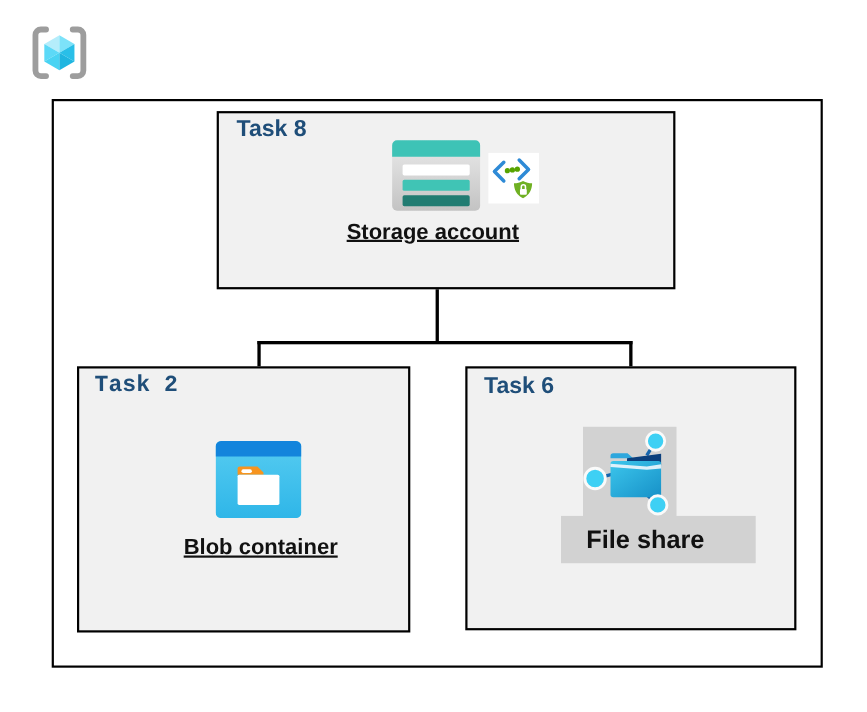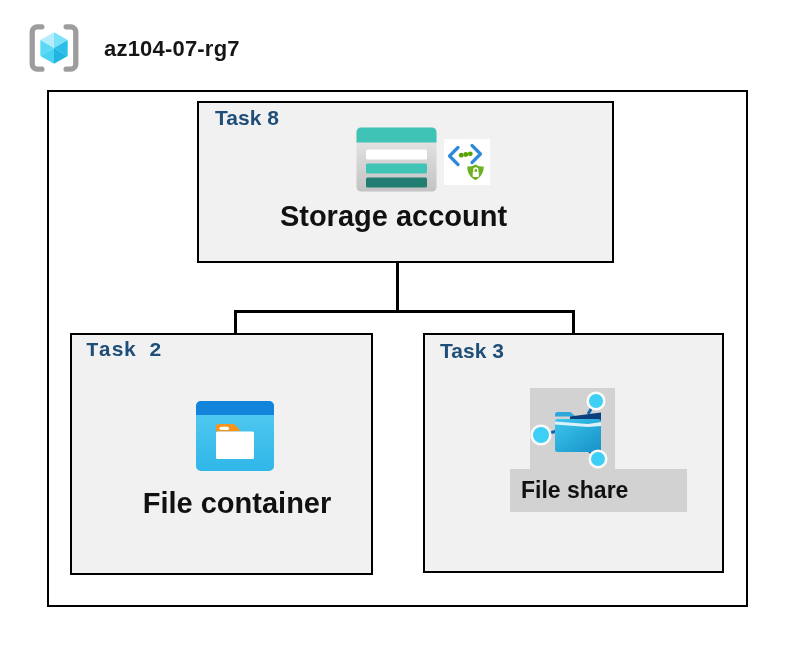--- a/index.html
+++ b/index.html
@@ -24,35 +24,35 @@
   .task2{left:70px;top:333px;width:303px;height:242px;}
   .task3{left:423px;top:333px;width:301px;height:240px;}
   .task-label{
     font-size:21px;font-weight:700;color:#1F4E79;
   }
   .t1l{left:215px;top:106px;}
   .t2l{left:86px;top:339px;font-family:Liberation Mono, monospace;}
   .t3l{left:440px;top:339px;}
   
   .res-label{
-    font-size:29px;font-weight:700;color:#111;text-align:center;white-space:nowrap;
+    font-size:20px;font-weight:700;color:#111;text-align:center;white-space:nowrap;text-decoration:underline;
   }
   .storage-label{left:248px;top:200px;width:291px;}
   .blob-label{left:92px;top:487px;width:290px;}
   
   .line{background:#000;}
   .l-v1{left:396px;top:234px;width:3px;height:78px;}
   .l-h {left:234px;top:310px;width:341px;height:3px;}
   .l-v2{left:234px;top:310px;width:3px;height:80px;}
   .l-v3{left:572px;top:310px;width:3px;height:79px;}
   
   .fs-icon-bg{left:530px;top:388px;width:85px;height:82px;background:#d2d2d2;}
   .fs-text-bg{
     left:510px;top:469px;width:177px;height:43px;background:#d2d2d2;
-    font-size:23px;font-weight:700;color:#111;line-height:43px;padding-left:11px;
+    font-size:23px;font-weight:700;color:#111;line-height:43px;padding-left:23px;
     box-sizing:border-box;white-space:nowrap;
   }
   svg{display:block;}
 </style>
 </head>
 <body>
 
 <div class="canvas">
 
   <div class="abs" style="left:26px;top:20px;width:56px;height:56px;">
@@ -61,21 +61,20 @@
       <path d="M12.9 2.2 h1.5 A1.6 1.6 0 0 1 16 3.8 v10.4 a1.6 1.6 0 0 1 -1.6 1.6 h-1.5" fill="none" stroke="#9d9d9d" stroke-width="1.7" stroke-linecap="round"></path>
 
       <polygon points="9,9 9,3.9 4.6,6.45" fill="#b5edfb"></polygon>
       <polygon points="9,9 9,3.9 13.4,6.45" fill="#7ce2f9"></polygon>
       <polygon points="9,9 4.6,6.45 4.6,11.55" fill="#5cd9f7"></polygon>
       <polygon points="9,9 13.4,6.45 13.4,11.55" fill="#29bfe8"></polygon>
       <polygon points="9,9 4.6,11.55 9,14.1" fill="#49d3f3"></polygon>
       <polygon points="9,9 13.4,11.55 9,14.1" fill="#1fb5e0"></polygon>
     </svg>
   </div>
-  <div class="abs rg-title">az104-07-rg7</div>
 
   <div class="abs outer-box"></div>
 
   <div class="abs line l-v1"></div>
   <div class="abs line l-h"></div>
   <div class="abs line l-v2"></div>
   <div class="abs line l-v3"></div>
 
   <div class="abs task-box task1"></div>
   <div class="abs task-label t1l">Task 8</div>
@@ -123,24 +122,24 @@
         </linearGradient>
       </defs>
       <rect x="0" y="0" width="78" height="70" rx="5" fill="url(#bgrad)"></rect>
       <path d="M0 14 V5 a5 5 0 0 1 5 -5 h68 a5 5 0 0 1 5 5 v9 Z" fill="#1384dc"></path>
       <path d="M20 30.5 v-5.5 a2 2 0 0 1 2 -2 h16 l5.5 5.5 v2 Z" fill="#f7941e"></path>
       <rect x="23.5" y="25.7" width="9.5" height="3.2" rx="1.6" fill="#ffffff"></rect>
       <rect x="20" y="30.5" width="38" height="27.5" rx="1.5" fill="#ffffff"></rect>
     </svg>
   </div>
 
-  <div class="abs res-label blob-label">File container</div>
+  <div class="abs res-label blob-label">Blob container</div>
 
   <div class="abs task-box task3"></div>
-  <div class="abs task-label t3l">Task 3</div>
+  <div class="abs task-label t3l">Task 6</div>
 
   <div class="abs fs-icon-bg">
     <svg width="85" height="82" viewBox="0 0 85 82">
       <defs>
         <linearGradient id="fgrad" x1="0" y1="0" x2="1" y2="1">
           <stop offset="0" stop-color="#3cc6ec"></stop>
           <stop offset="1" stop-color="#1791c8"></stop>
         </linearGradient>
       </defs>
 

